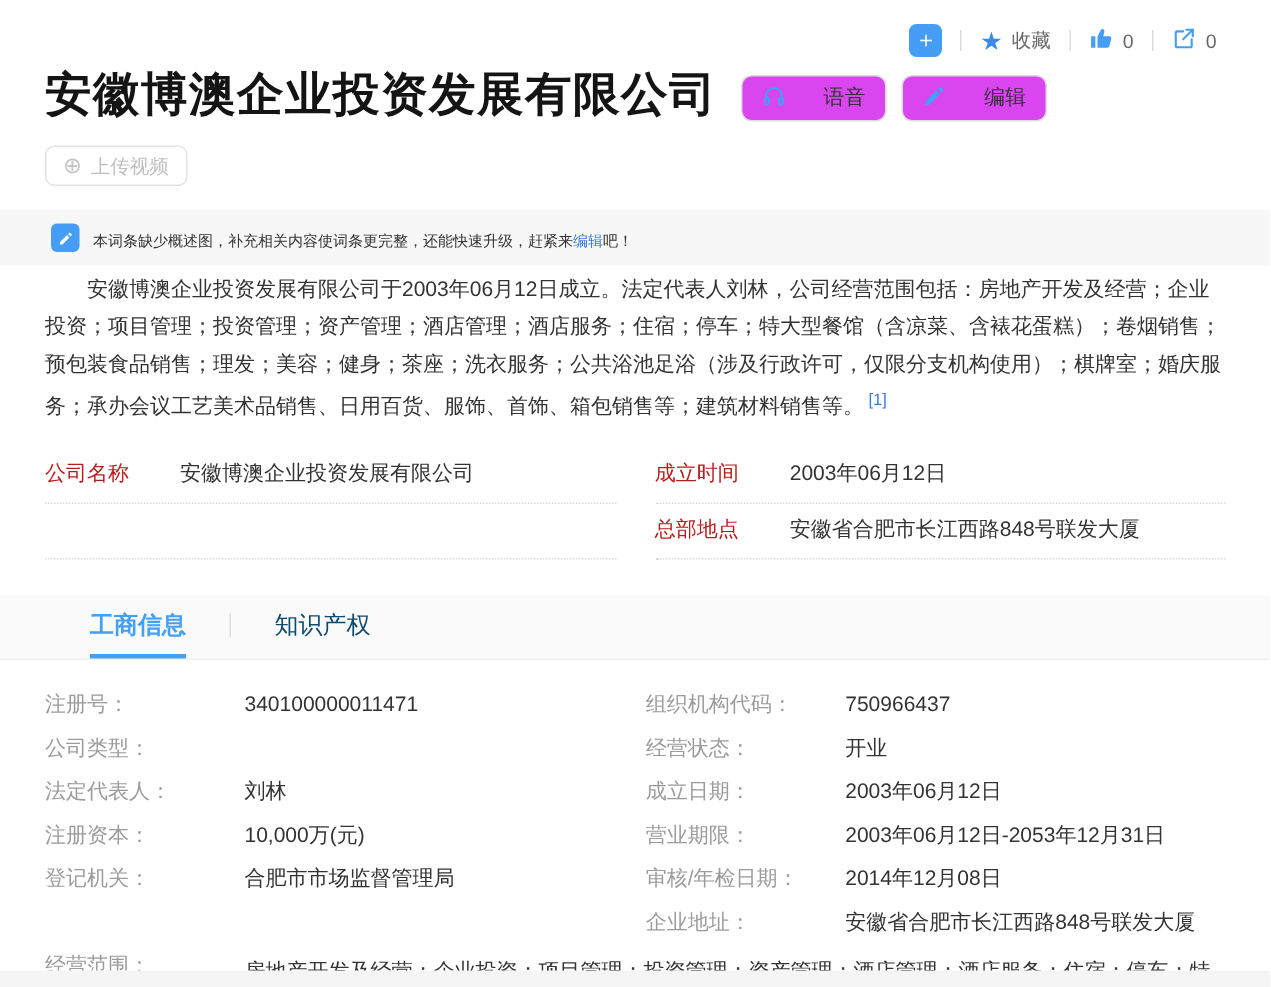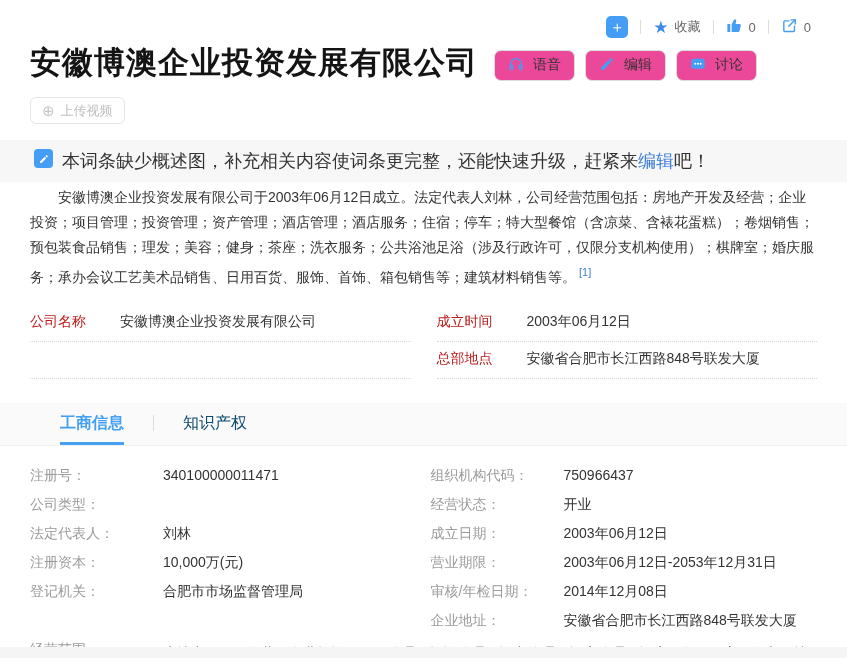--- a/index.html
+++ b/index.html
@@ -16,33 +16,33 @@
   .plus-btn { width: 22px; height: 22px; background: #459df5; border-radius: 5px; color: #fff;
     font-size: 15px; line-height: 21px; text-align: center; cursor: pointer; }
   .top-item { display: inline-flex; align-items: center; gap: 6px; font-size: 13px; color: #666; cursor: pointer; }
   .star-glyph { color: #3c8ce6; font-size: 17px; line-height: 1; }
   .top-item svg { width: 17px; height: 17px; }
 
   
   .title-row { display: flex; align-items: center; margin-top: 4px; }
   h1.title { font-size: 31px; font-weight: 600; color: #141414; letter-spacing: 1px; }
   .hbtns { display: flex; gap: 10px; margin-left: 16px; margin-top: 4px; }
-  .hbtn { display: inline-flex; align-items: center; gap: 9px; height: 31px; padding: 0 13px;
-    border: 1px solid #dcdcdc; border-radius: 7px; background: #ec4899; font-size: 14px; color: #333; cursor: pointer; }
+  .hbtn { display: inline-flex; align-items: center; gap: 25px; height: 31px; padding: 0 13px;
+    border: 1px solid #dcdcdc; border-radius: 7px; background: #d946ef; font-size: 14px; color: #333; cursor: pointer; }
   .hbtn svg { width: 16px; height: 16px; }
 
   
   .upload-btn { margin-top: 13px; display: inline-flex; align-items: center; gap: 6px; height: 27px;
     padding: 0 11px; border: 1px solid #e4e4e4; border-radius: 6px; background: #fff;
     color: #bfbfbf; font-size: 13px; cursor: pointer; }
   .upload-glyph { font-size: 15px; line-height: 1; color: #c6c6c6; }
 
   
   .notice { margin: 16px -30px 0; background: #f7f7f8; padding: 9px 30px 9px 34px;
-    display: flex; align-items: flex-start; gap: 9px; font-size: 18px; color: #333; }
+    display: flex; align-items: flex-end; gap: 9px; font-size: 10px; color: #333; }
   .notice-icon { flex: none; width: 19px; height: 19px; background: #459df5; border-radius: 4px;
     display: inline-flex; align-items: center; justify-content: center; }
   .notice-icon svg { width: 12px; height: 12px; }
   .link { color: #3b7bd8; cursor: pointer; text-decoration: none; }
 
   
   .summary { margin-top: 3px; font-size: 14px; line-height: 25px; color: #333; text-indent: 2em; }
   .ref { color: #3b7bd8; font-size: 11px; vertical-align: super; margin-left: 3px; cursor: pointer; }
 
   
@@ -121,31 +121,20 @@
         <span>语音</span>
       </button>
       <button class="hbtn">
         <span>
           <svg viewBox="0 0 24 24" fill="#459df5">
               <path d="M3 17.2V21h3.8L17.8 9.9l-3.7-3.7L3 17.2zM20.7 7a1 1 0 0 0 0-1.4l-2.3-2.3a1 1 0 0 0-1.4 0l-1.8 1.8 3.7 3.7L20.7 7z"></path>
             </svg>
         </span>
         <span>编辑</span>
       </button>
-      <button class="hbtn">
-        <span>
-          <svg viewBox="0 0 24 24">
-              <rect x="2" y="4" width="20" height="15" rx="3" fill="#459df5"></rect>
-              <circle cx="8" cy="11.5" r="1.5" fill="#fff"></circle>
-              <circle cx="12" cy="11.5" r="1.5" fill="#fff"></circle>
-              <circle cx="16" cy="11.5" r="1.5" fill="#fff"></circle>
-            </svg>
-        </span>
-        <span>讨论</span>
-      </button>
     </div>
   </div>
 
   
   <button class="upload-btn">
     <span class="upload-glyph">⊕</span>
     <span>上传视频</span>
   </button>
 
   

